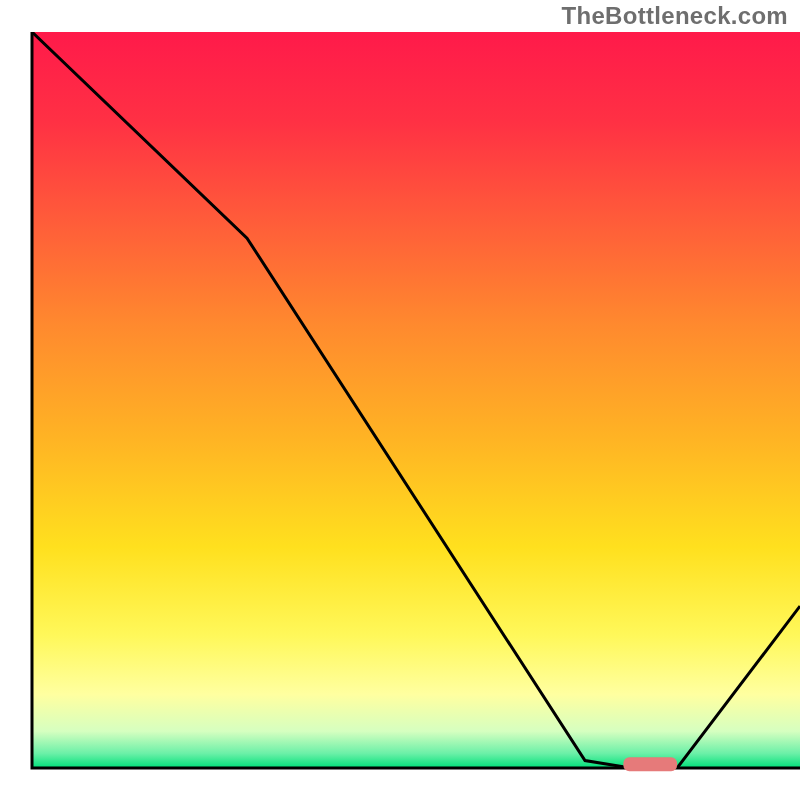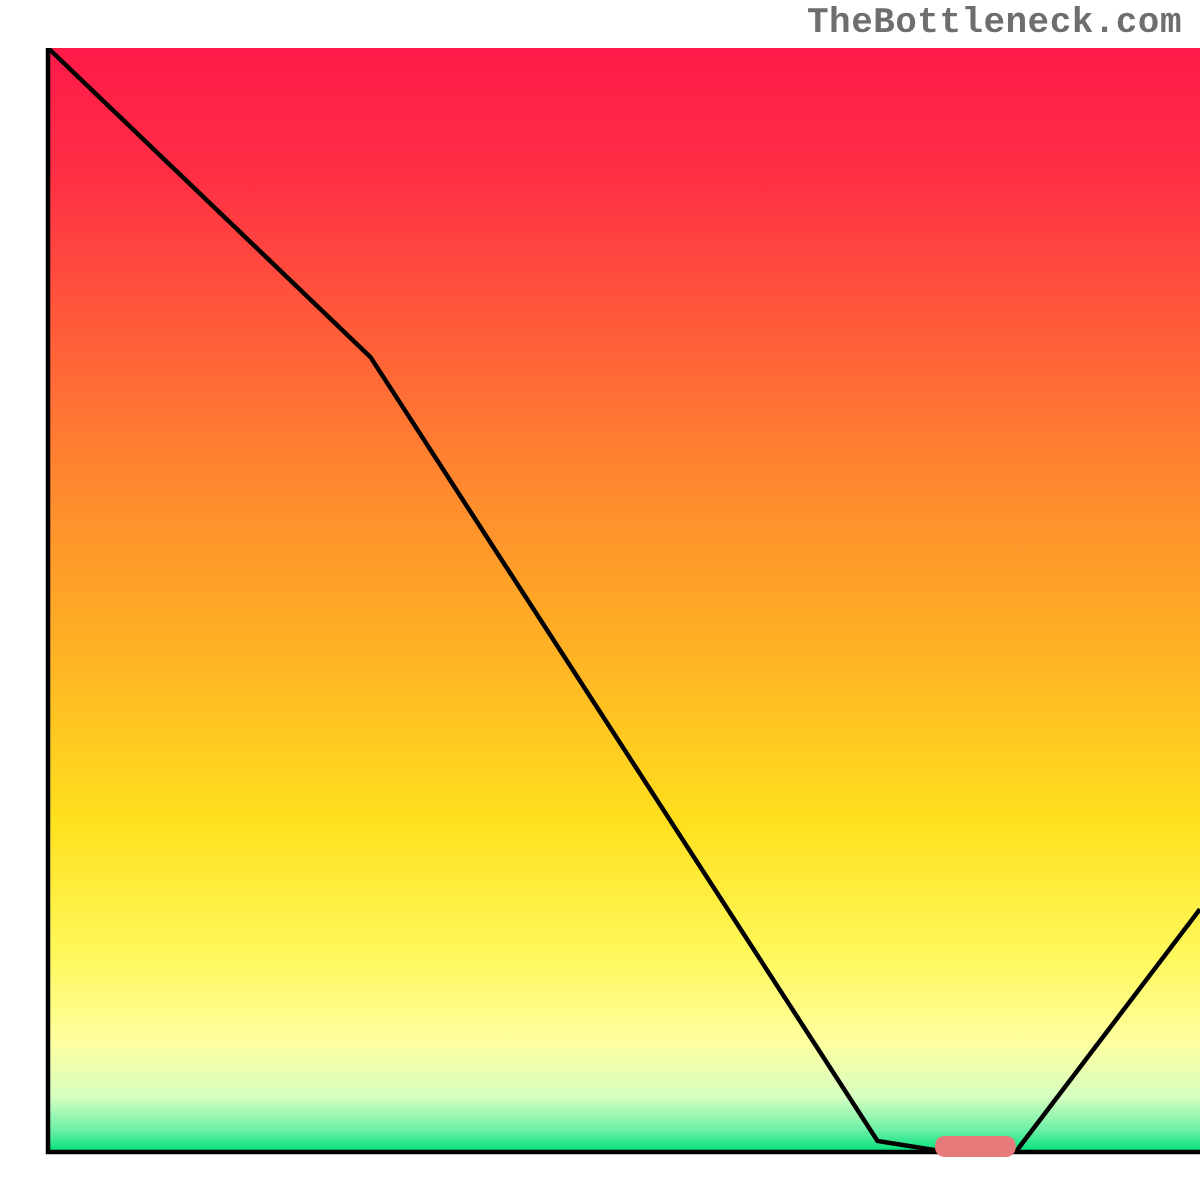--- a/index.html
+++ b/index.html
@@ -18,21 +18,20 @@
   }
   .watermark {
     position: absolute;
     top: 2px;
     right: 12px;
     font-size: 24px;
     font-weight: 600;
     color: #6e6e6e;
     letter-spacing: 0.3px;
     user-select: none;
-    font-family: Liberation Mono, monospace;
   }
   svg.plot {
     position: absolute;
     left: 0;
     top: 0;
     width: 800px;
     height: 800px;
     display: block;
   }
 </style>

